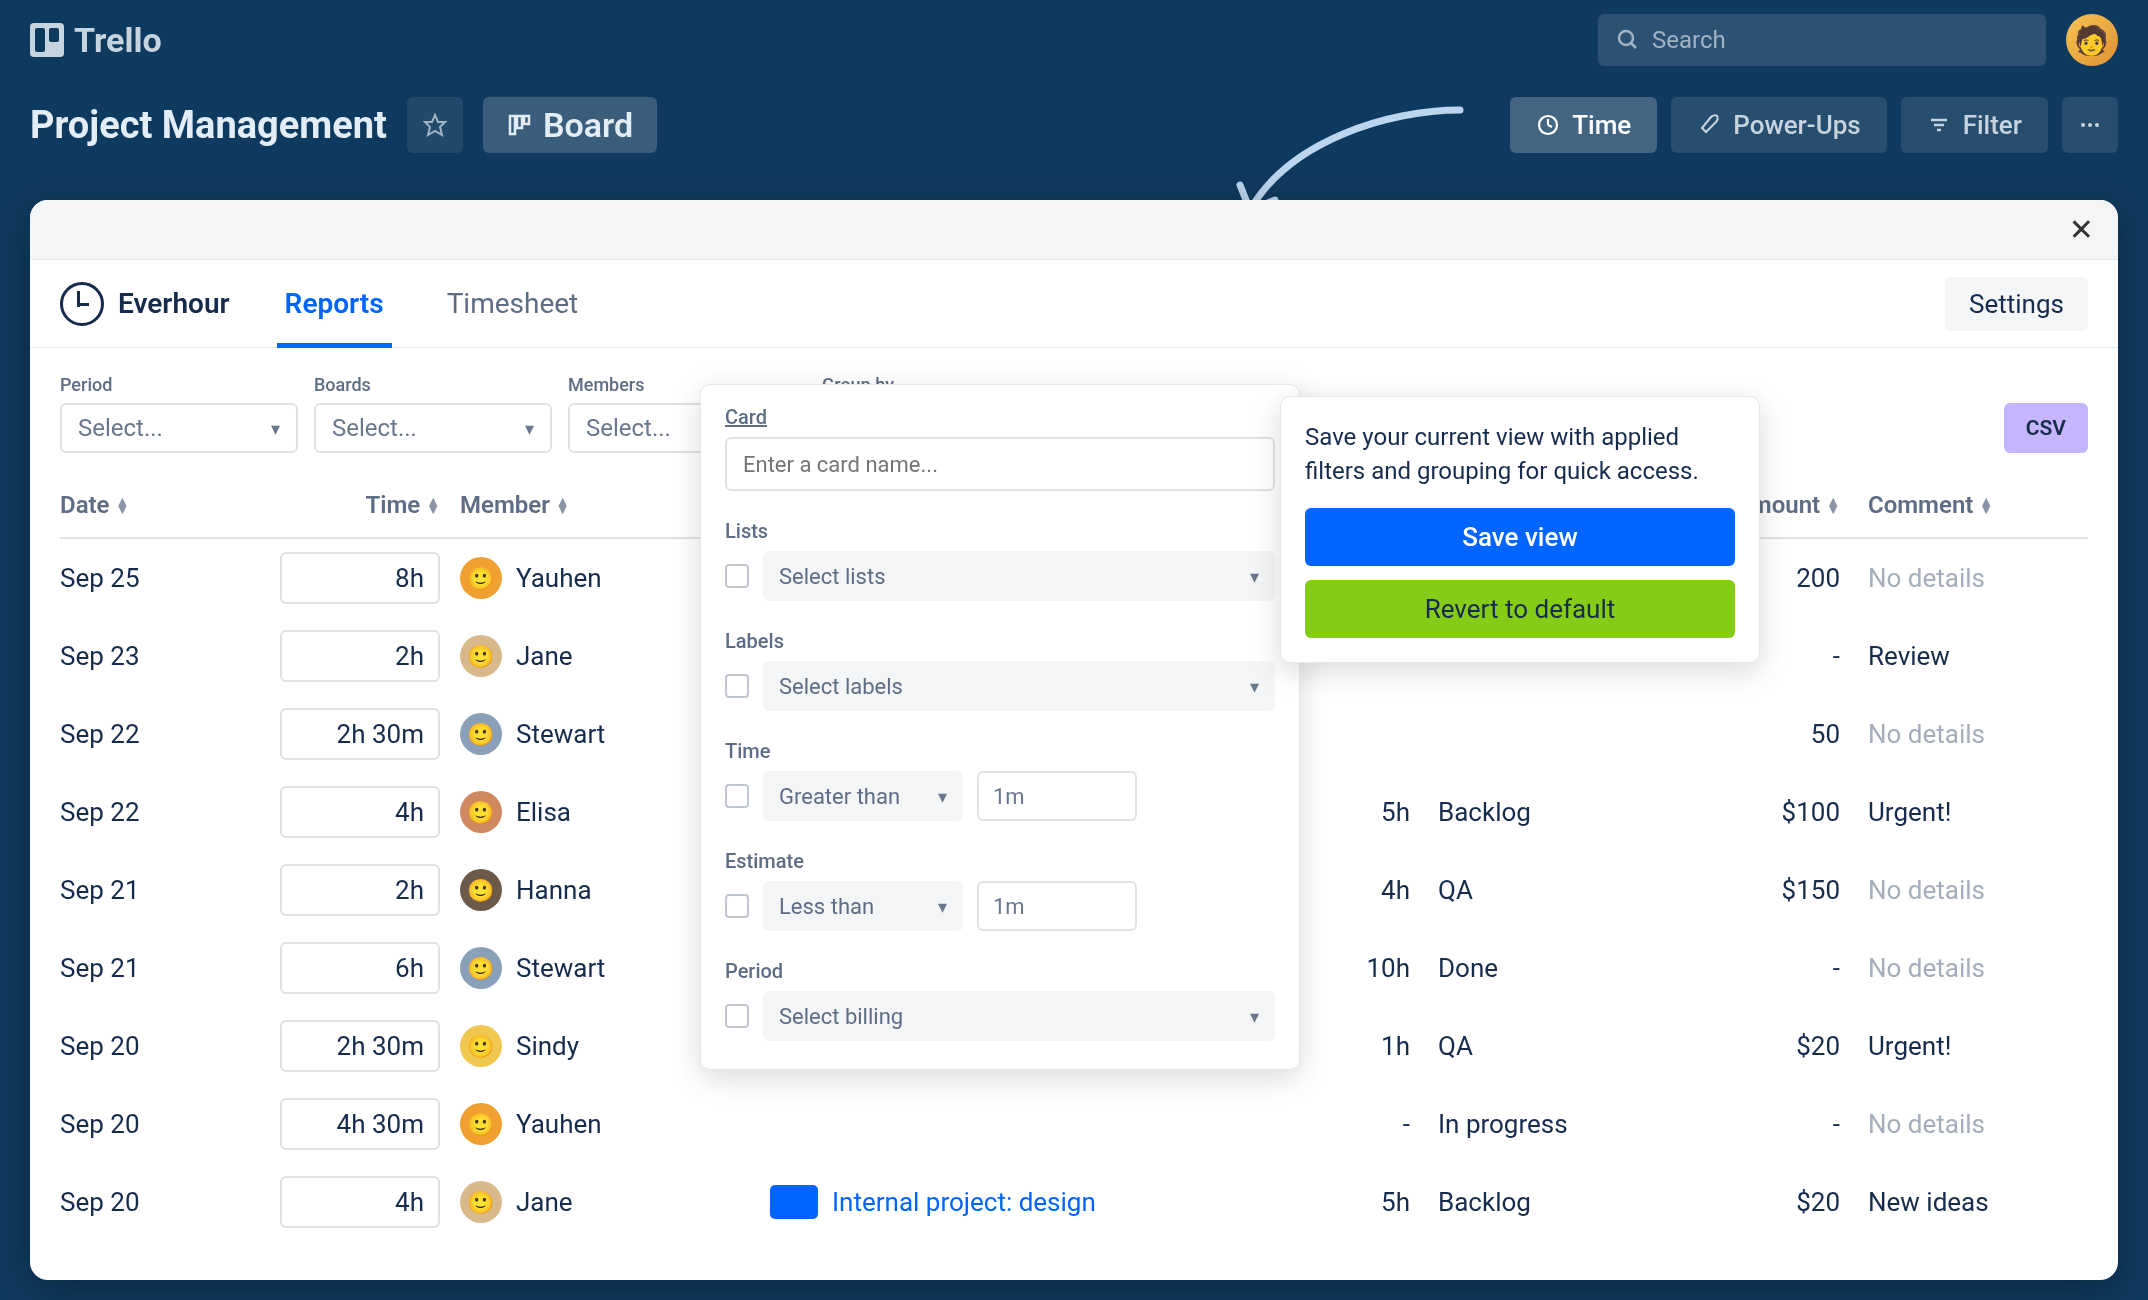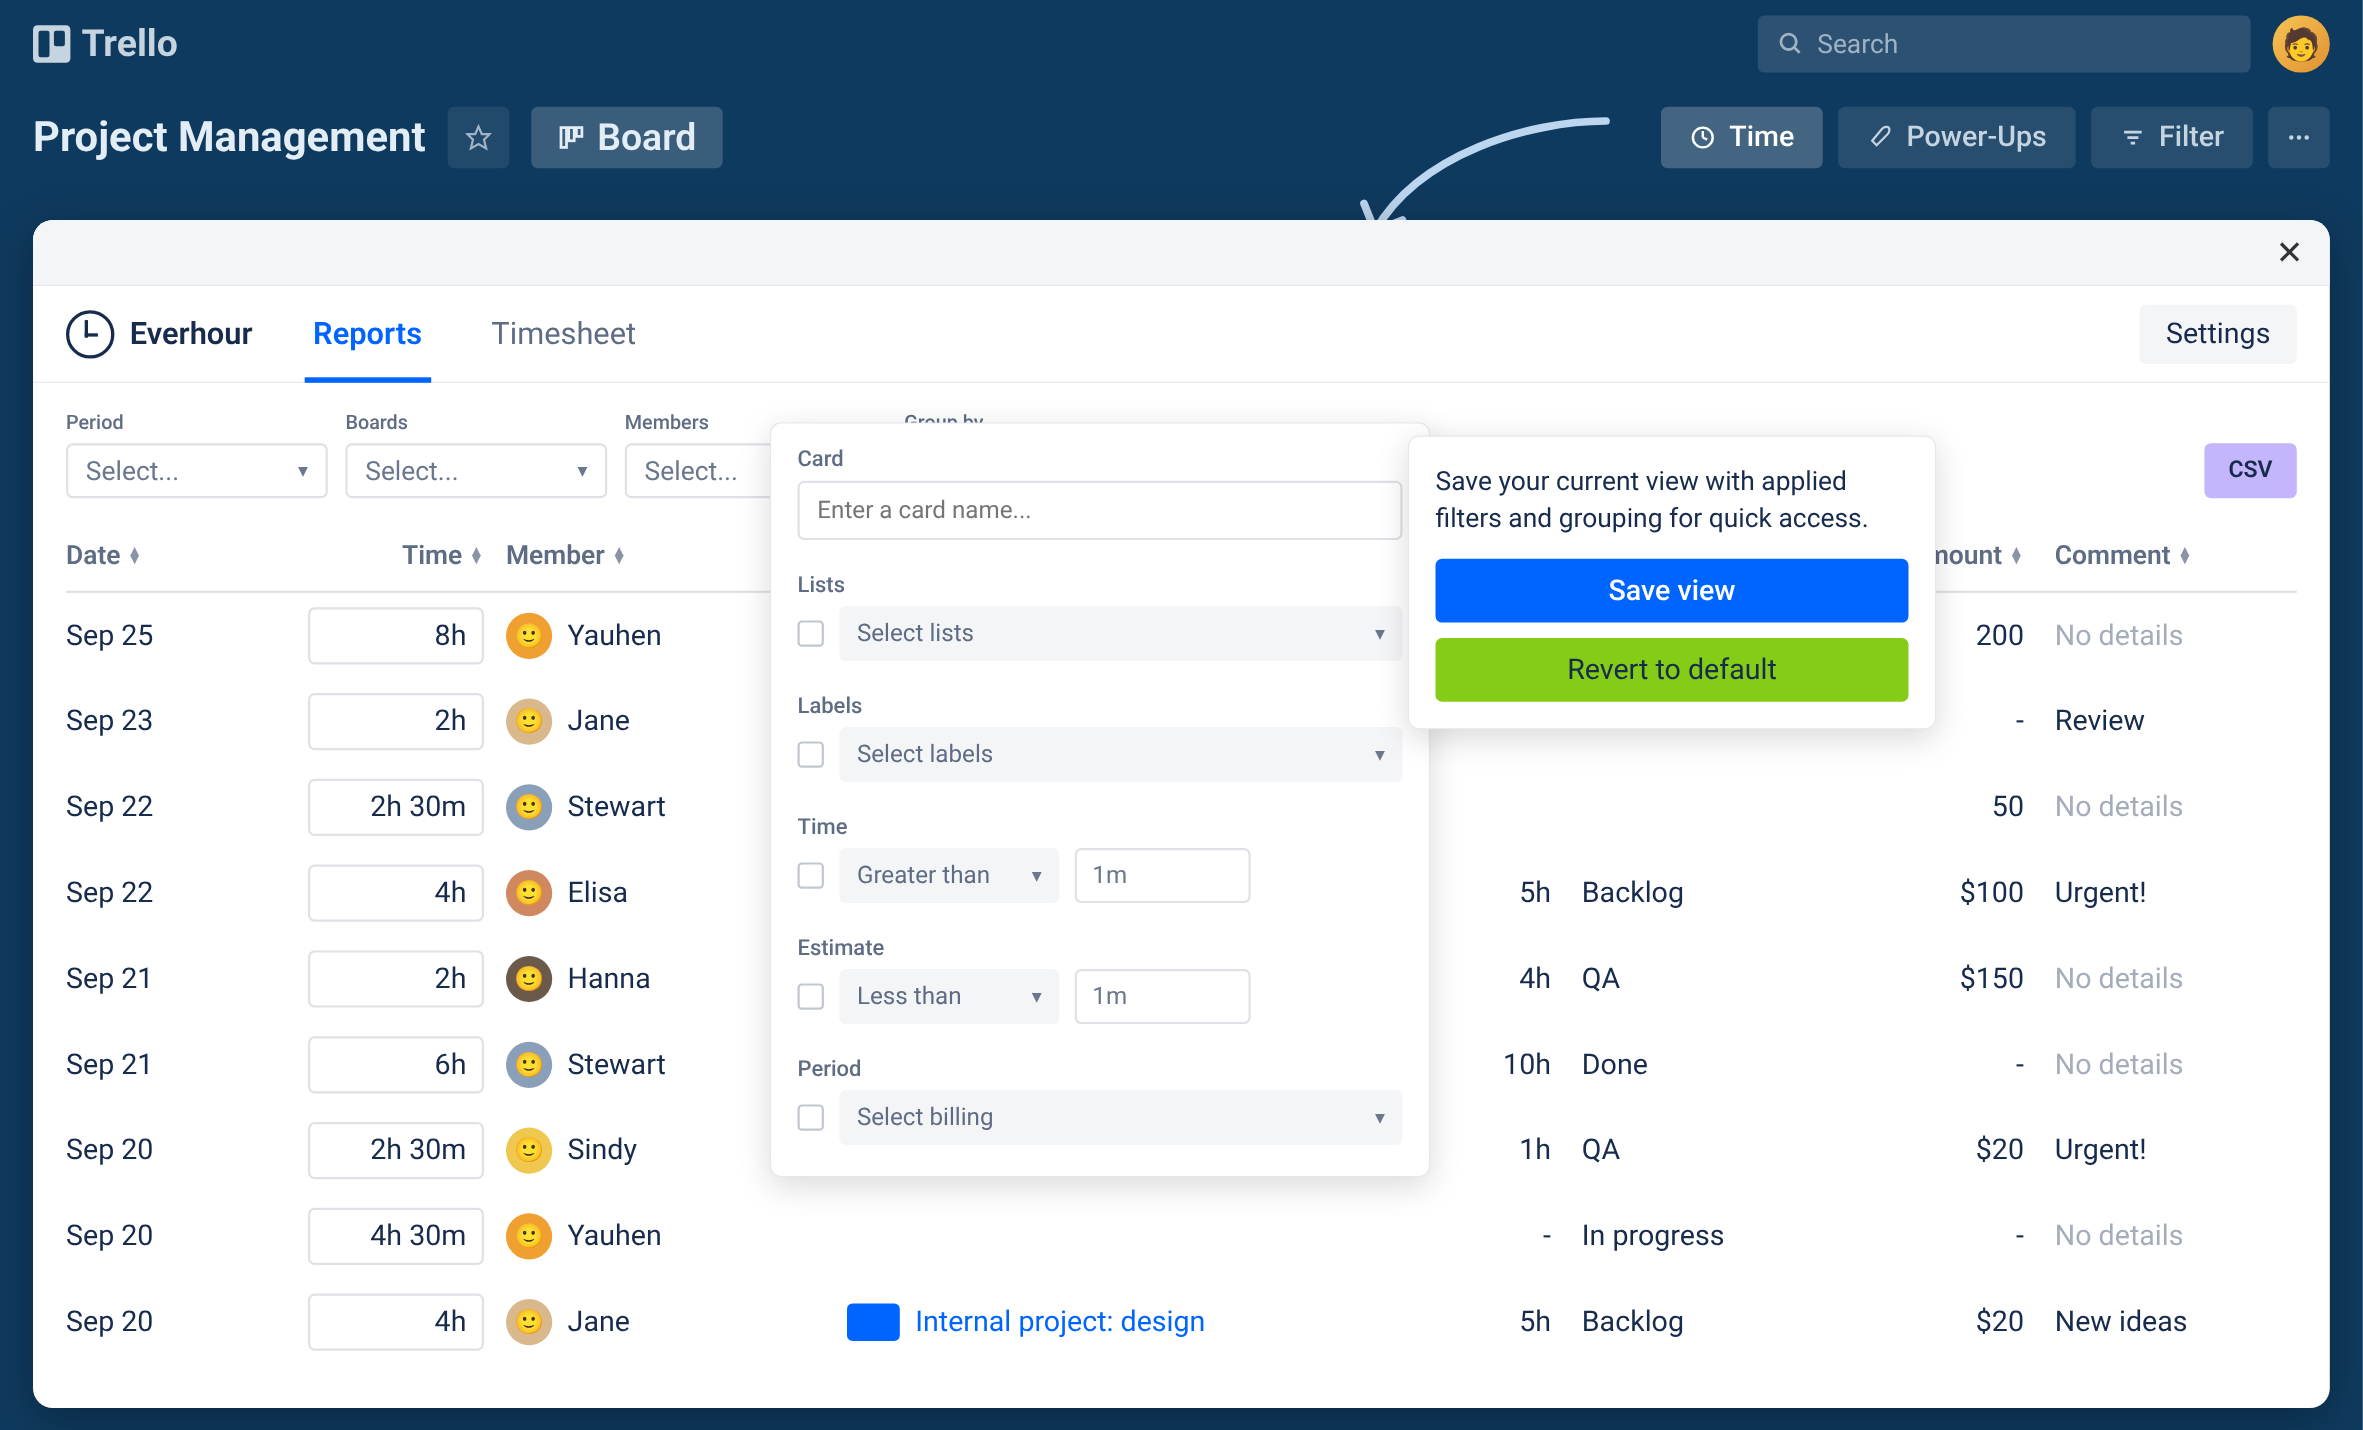--- a/index.html
+++ b/index.html
@@ -66,21 +66,21 @@
 .time-box { width:160px; height:52px; border:2px solid #dfe1e6; border-radius:6px; text-align:right; padding:0 14px; font-size:26px; color:#172b4d; display:flex; align-items:center; justify-content:flex-end; margin-left:auto;}
 .member-cell { display:flex; align-items:center; gap:14px;}
 .avatar-sm { width:42px; height:42px; border-radius:50%; display:flex; align-items:center; justify-content:center; font-size:22px; color:#fff;}
 .card-cell { display:flex; align-items:center; gap:14px;}
 .card-swatch { width:48px; height:34px; border-radius:5px; background:#0065ff;}
 .card-link { color:#0065ff; font-size:26px;}
 
 
 .more-filters-panel { position:absolute; left: 700px; top: 384px; width: 600px; background:#fff; border:1px solid #e5e7eb; border-radius:10px; box-shadow:0 8px 30px rgba(0,0,0,0.15); padding: 20px 24px 28px; }
 .mf-label { font-size:20px; color:#5e6c84; font-weight:500; margin-bottom:8px; margin-top:28px;}
-.mf-label:first-child{margin-top:0;}
+.mf-label:first-child{margin-top:0;text-decoration:underline;}
 .mf-input { width:100%; height:54px; border:2px solid #dfe1e6; border-radius:6px; padding:0 16px; font-size:22px; color:#6b778c; }
 .mf-row { display:flex; align-items:center; gap:14px;}
 .mf-checkbox { width:24px; height:24px; border:2px solid #c1c7d0; border-radius:4px; flex-shrink:0;}
 .mf-select { flex:1; height:50px; background:#f4f5f7; border-radius:6px; display:flex; align-items:center; justify-content:space-between; padding:0 16px; font-size:22px; color:#5e6c84; cursor:pointer;}
 .mf-select-sm { width:200px; height:50px; background:#f4f5f7; border-radius:6px; display:flex; align-items:center; justify-content:space-between; padding:0 16px; font-size:22px; color:#5e6c84; cursor:pointer;}
 .mf-num { width:160px; height:50px; border:2px solid #dfe1e6; border-radius:6px; padding:0 14px; font-size:22px; color:#6b778c; display:flex; align-items:center;}
 
 
 .save-popup { position:absolute; left:1280px; top:396px; width:480px; background:#fff; border:1px solid #e5e7eb; border-radius:10px; box-shadow:0 8px 30px rgba(0,0,0,0.15); padding:24px;}
 .save-text { font-size:24px; color:#172b4d; line-height:1.4; margin-bottom:20px;}

